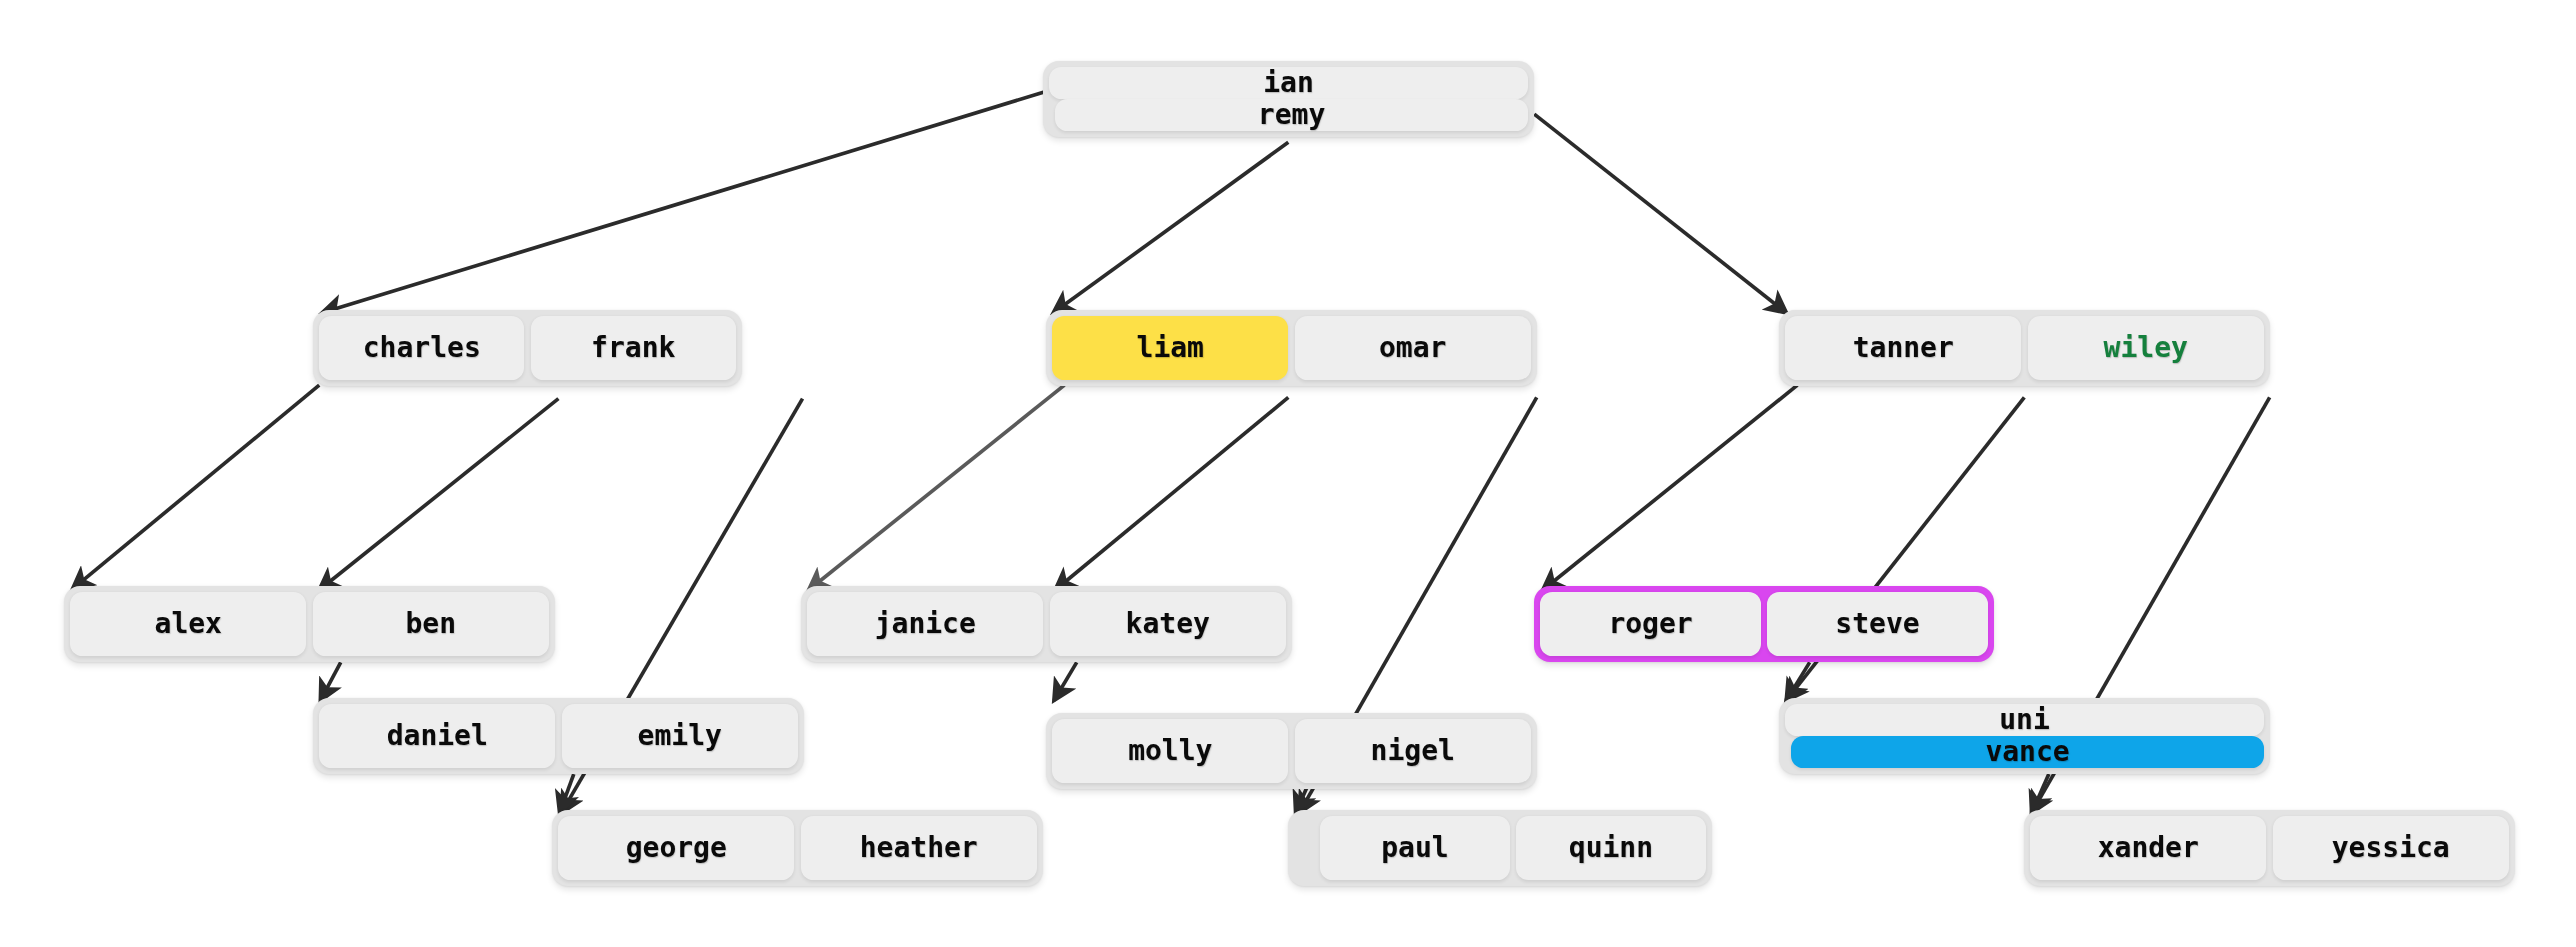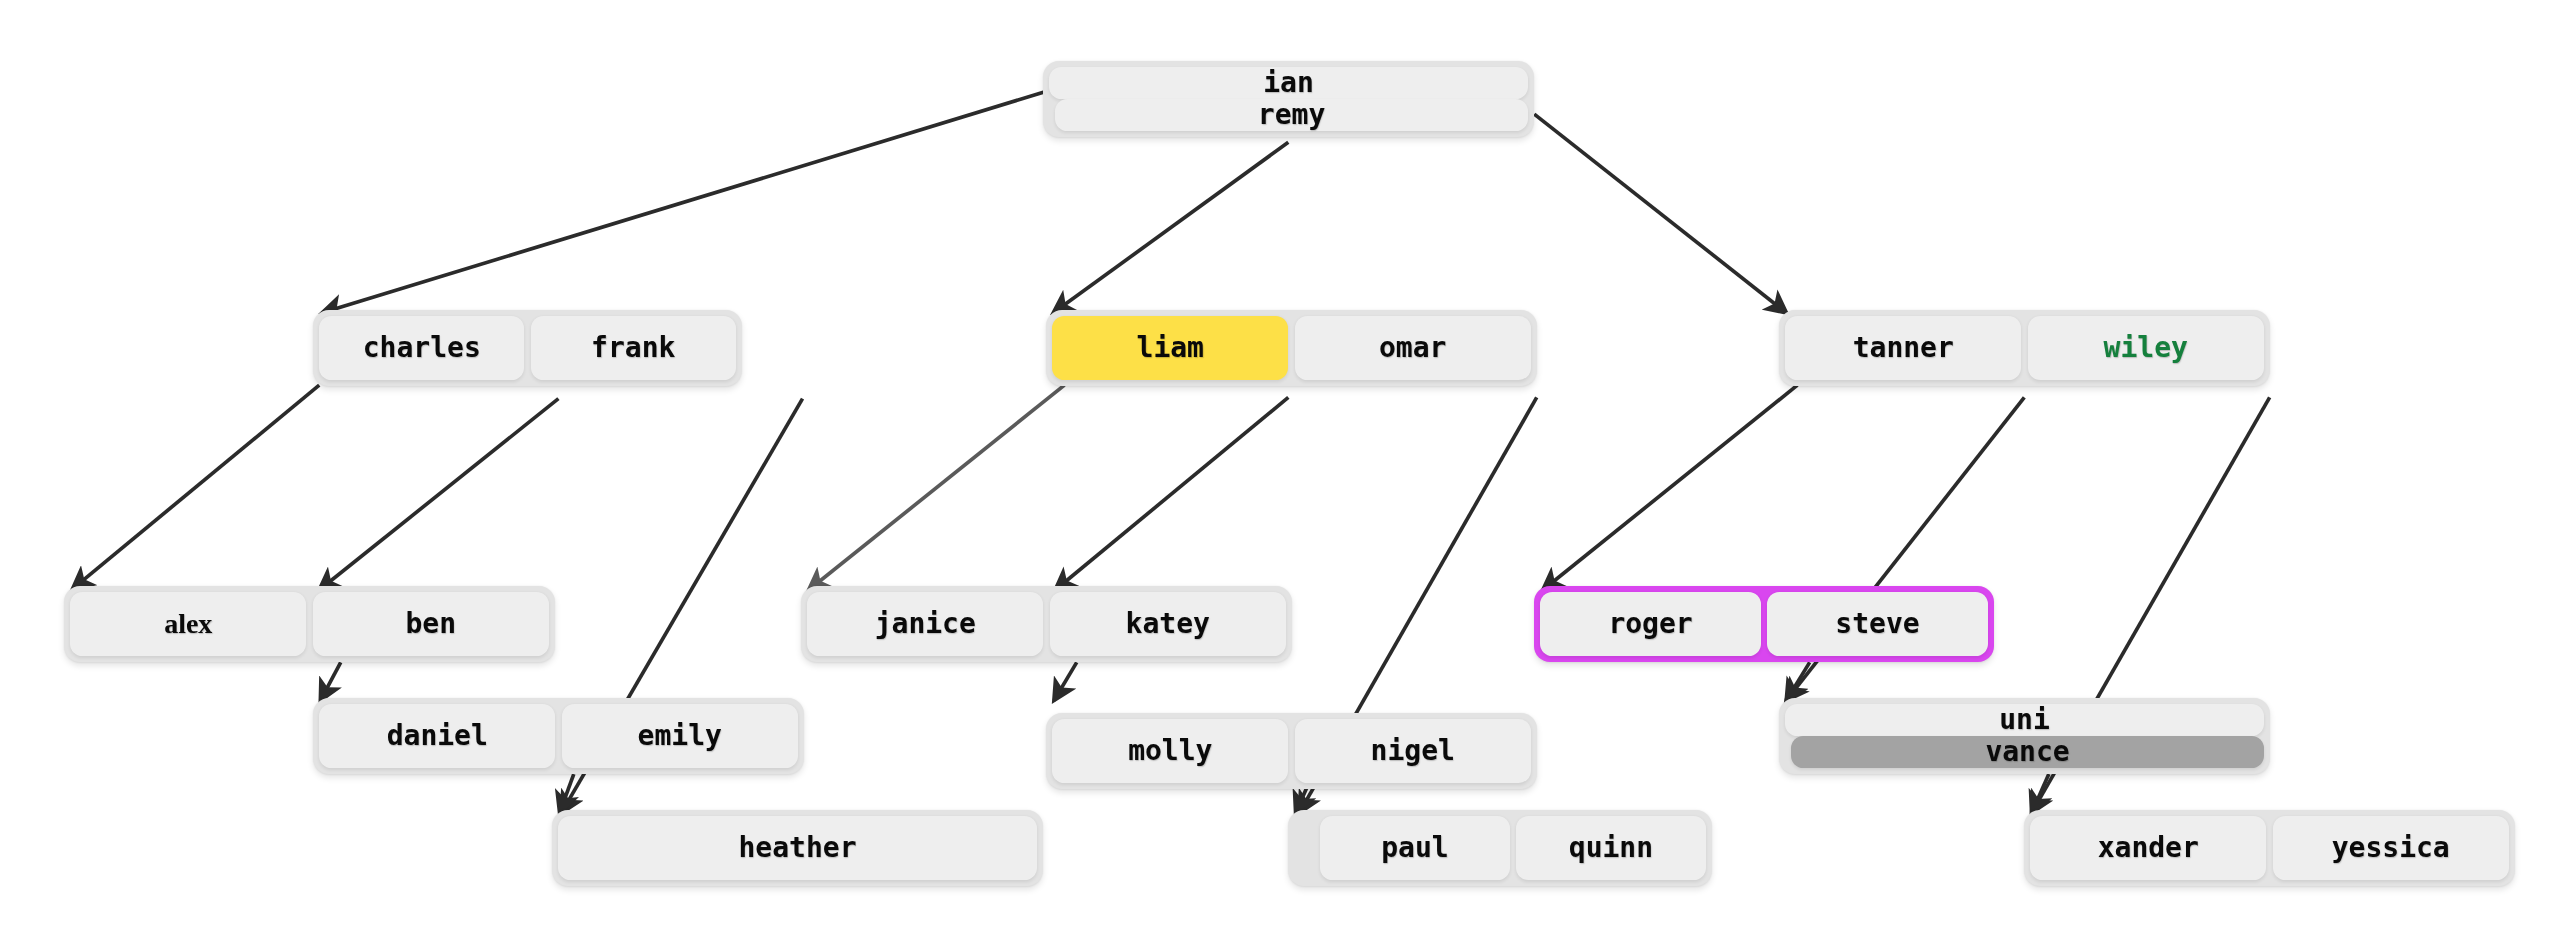--- a/index.html
+++ b/index.html
@@ -127,21 +127,21 @@
       <div class="node" style="left: 1779px; top: 310px; width: 491px; background: rgb(227, 227, 227);">
         <div class="cell" style="flex: 1 1 0px; background: rgb(238, 238, 238);">
           <span class="cell-label" style="color: rgb(10, 10, 10);">tanner</span>
         </div>
         <div class="cell" style="flex: 1 1 0px; background: rgb(238, 238, 238);">
           <span class="cell-label" style="color: #15803d;">wiley</span>
         </div>
       </div>
       <div class="node" style="left: 64px; top: 586px; width: 491px; background: rgb(227, 227, 227);">
         <div class="cell" style="flex: 1 1 0px; background: rgb(238, 238, 238);">
-          <span class="cell-label" style="color: rgb(10, 10, 10); font-family: Liberation Serif, serif;">alex</span>
+          <span class="cell-label" style="color: rgb(10, 10, 10);">alex</span>
         </div>
         <div class="cell" style="flex: 1 1 0px; background: rgb(238, 238, 238);">
           <span class="cell-label" style="color: rgb(10, 10, 10);">ben</span>
         </div>
       </div>
       <div class="node" style="left: 801px; top: 586px; width: 491px; background: rgb(227, 227, 227);">
         <div class="cell" style="flex: 1 1 0px; background: rgb(238, 238, 238);">
           <span class="cell-label" style="color: rgb(10, 10, 10);">janice</span>
         </div>
         <div class="cell" style="flex: 1 1 0px; background: rgb(238, 238, 238);">
@@ -169,26 +169,29 @@
           <span class="cell-label" style="color: rgb(10, 10, 10);">molly</span>
         </div>
         <div class="cell" style="flex: 1 1 0px; background: rgb(238, 238, 238);">
           <span class="cell-label" style="color: rgb(10, 10, 10);">nigel</span>
         </div>
       </div>
       <div class="node" style="left: 1779px; top: 698px; width: 491px; background: rgb(227, 227, 227); flex-direction: column;">
         <div class="cell" style="flex: 1 1 0px; background: rgb(238, 238, 238);">
           <span class="cell-label" style="color: rgb(10, 10, 10);">uni</span>
         </div>
-        <div class="cell" style="flex: 1 1 0px; background: #a3a3a3;">
+        <div class="cell" style="flex: 1 1 0px; background: #0ea5e9;">
           <span class="cell-label" style="color: rgb(10, 10, 10);">vance</span>
         </div>
       </div>
       <div class="node" style="left: 552px; top: 810px; width: 491px; background: rgb(227, 227, 227);">
         <div class="cell" style="flex: 1 1 0px; background: rgb(238, 238, 238);">
+          <span class="cell-label" style="color: rgb(10, 10, 10);">george</span>
+        </div>
+        <div class="cell" style="flex: 1 1 0px; background: rgb(238, 238, 238);">
           <span class="cell-label" style="color: rgb(10, 10, 10);">heather</span>
         </div>
       </div>
       <div class="node" style="left: 1288px; top: 810px; width: 424px; background: rgb(227, 227, 227); padding-left: 32px;">
         <div class="cell" style="flex: 1 1 0px; background: rgb(238, 238, 238);">
           <span class="cell-label" style="color: rgb(10, 10, 10);">paul</span>
         </div>
         <div class="cell" style="flex: 1 1 0px; background: rgb(238, 238, 238);">
           <span class="cell-label" style="color: rgb(10, 10, 10);">quinn</span>
         </div>

